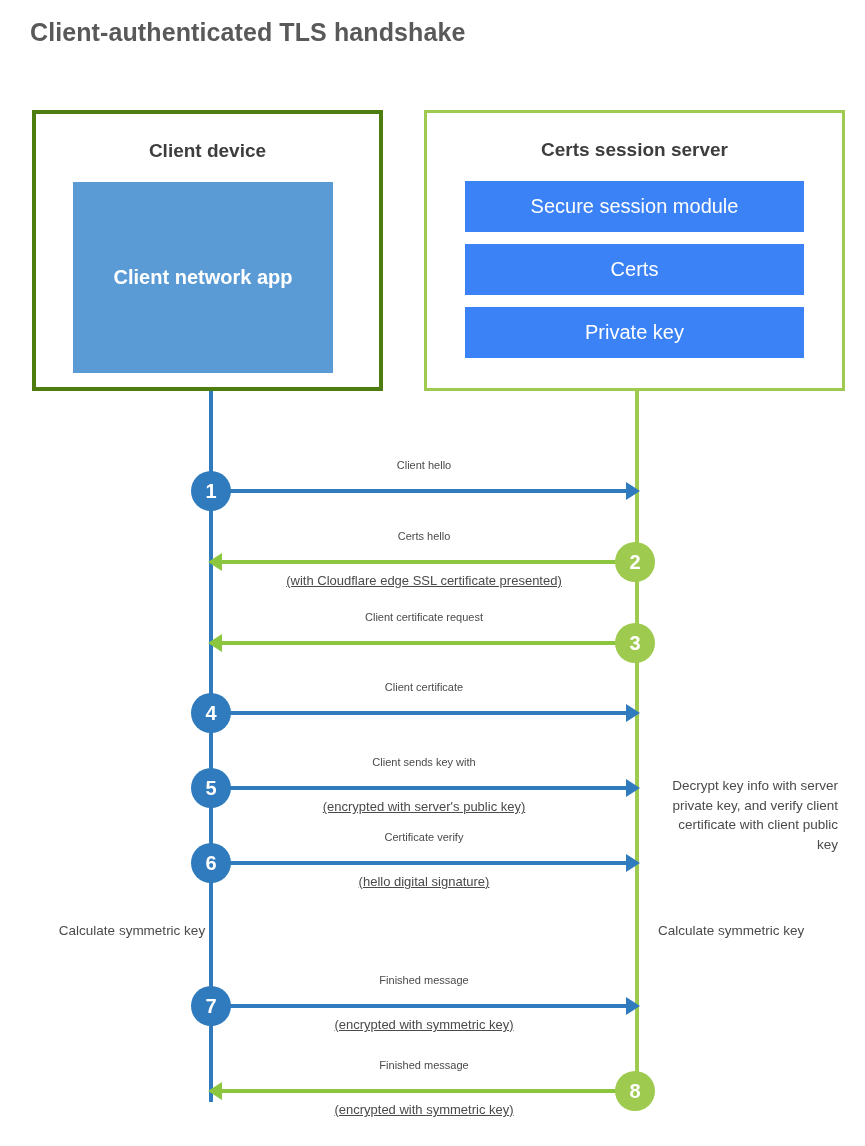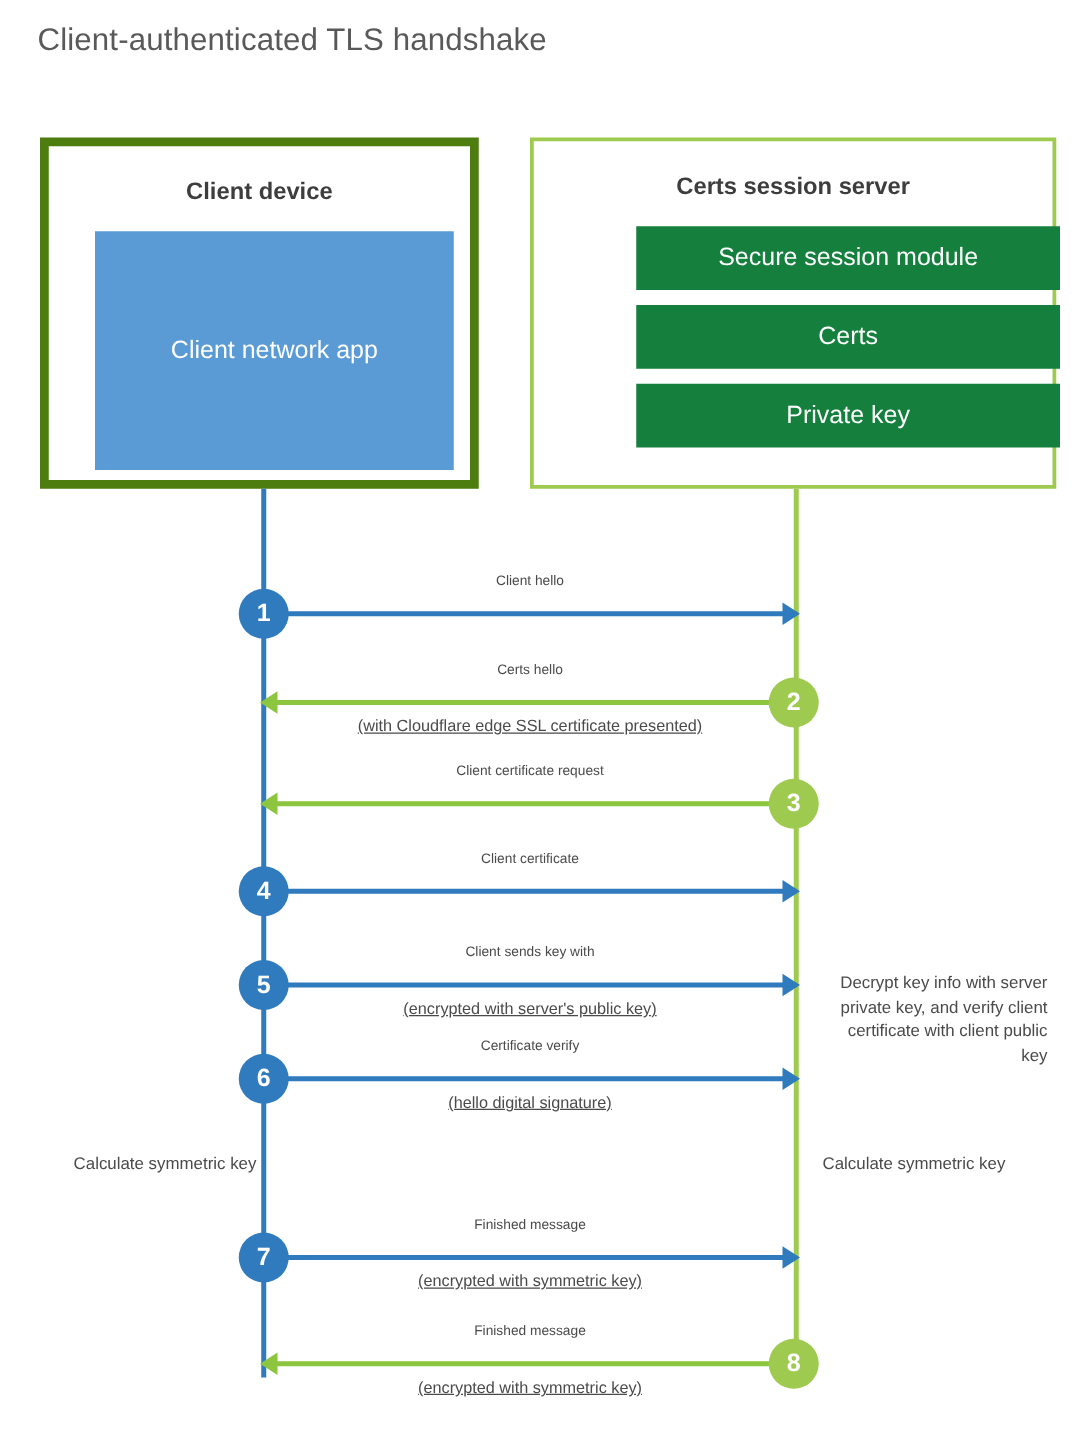--- a/index.html
+++ b/index.html
@@ -4,45 +4,45 @@
 <style>
   html,body{margin:0;padding:0;background:#ffffff;}
   body{
     width:865px;height:1146px;position:relative;overflow:hidden;
     font-family:"Liberation Sans","DejaVu Sans",sans-serif;
     color:#4a4a4a;
     -webkit-font-smoothing:antialiased;
   }
   #page-title{
     position:absolute;left:30px;top:18px;
-    font-size:25px;font-weight:400;color:#595959;
+    font-size:25px;font-weight:700;color:#595959;
     letter-spacing:.1px;white-space:nowrap;
   }
 
   
   .actor-box{position:absolute;background:#fff;box-sizing:border-box;}
-  #client-box{left:32px;top:110px;width:351px;height:281px;border:7px solid #4d7c0f;}
+  #client-box{left:32px;top:110px;width:351px;height:281px;border:4px solid #4d7c0f;}
   #server-box{left:424px;top:110px;width:421px;height:281px;border:3px solid #9ecb4f;}
   .actor-title{
     position:absolute;left:0;right:0;top:26px;text-align:center;
     font-size:19px;font-weight:700;color:#3d3d3d;
   }
 
   #client-app{
-    position:absolute;left:37px;top:68px;width:287px;height:191px;
+    position:absolute;left:37px;top:68px;width:260px;height:191px;
     background:#5b9bd5;color:#ffffff;
     display:flex;align-items:center;justify-content:center;text-align:center;
-    font-size:20px;line-height:1.35;font-weight:400;
+    font-size:20px;line-height:1.35;font-weight:700;
   }
 
   .server-bar{
     position:absolute;left:38px;width:339px;height:51px;
-    background:#15803d;color:#ffffff;
+    background:#3b82f6;color:#ffffff;
     display:flex;align-items:center;justify-content:center;
-    font-size:20px;font-weight:400;margin-left:44px;
+    font-size:20px;font-weight:400;
   }
   #server-bar-0{top:68px;}
   #server-bar-1{top:131px;}
   #server-bar-2{top:194px;}
 
   
   .lifeline{position:absolute;width:4px;}
   #client-lifeline{left:209px;top:391px;height:711px;background:#2f7bbd;}
   #server-lifeline{left:635px;top:391px;height:694px;background:#9ecb4f;}
 

